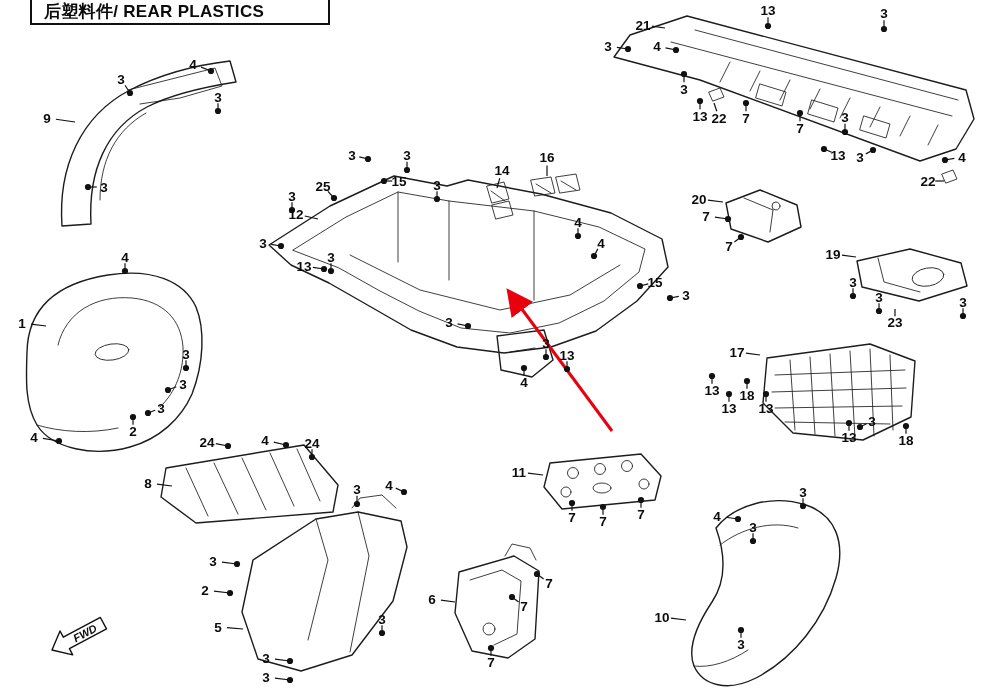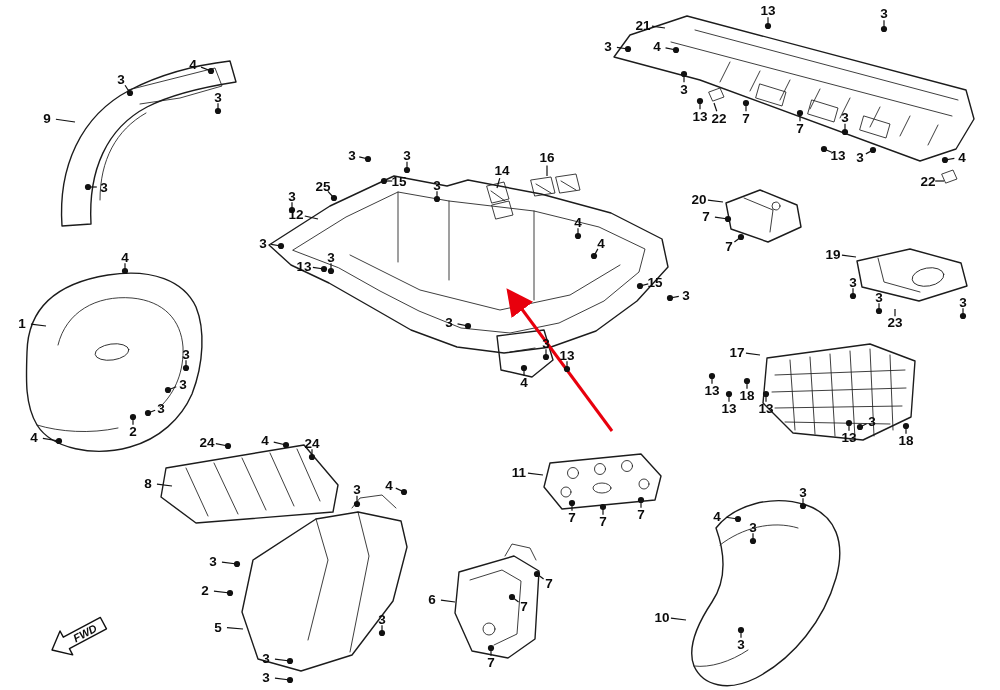--- a/index.html
+++ b/index.html
@@ -20,20 +20,23 @@
   .leader{stroke:#111;stroke-width:1.2;}
   .bolt{fill:#111;stroke:none;}
   .callout{font:bold 13.5px "Liberation Sans",sans-serif;fill:#0b0b0b;text-anchor:middle;}
   .fwd-text{font:italic bold 11px "Liberation Sans",sans-serif;fill:#0b0b0b;text-anchor:middle;}
 </style>
 </head>
 <body>
 
 <div class="canvas">
 
+  <div class="title-box">
+    <span class="title">后塑料件/ REAR PLASTICS</span>
+  </div>
 
   <svg width="1000" height="690" viewBox="0 0 1000 690">
     <defs>
       <marker id="arrowhead" markerWidth="9" markerHeight="9" refX="7" refY="4.5" orient="auto">
         <path d="M0,0 L9,4.5 L0,9 Z" fill="#e8000d"></path>
       </marker>
     </defs>
 
     <g class="part">
       <path d="M62,226 C58,168 80,116 130,90 C163,73 196,65 230,61 L236,82 C204,87 172,94 147,107 C107,128 88,170 91,224 Z"></path>

